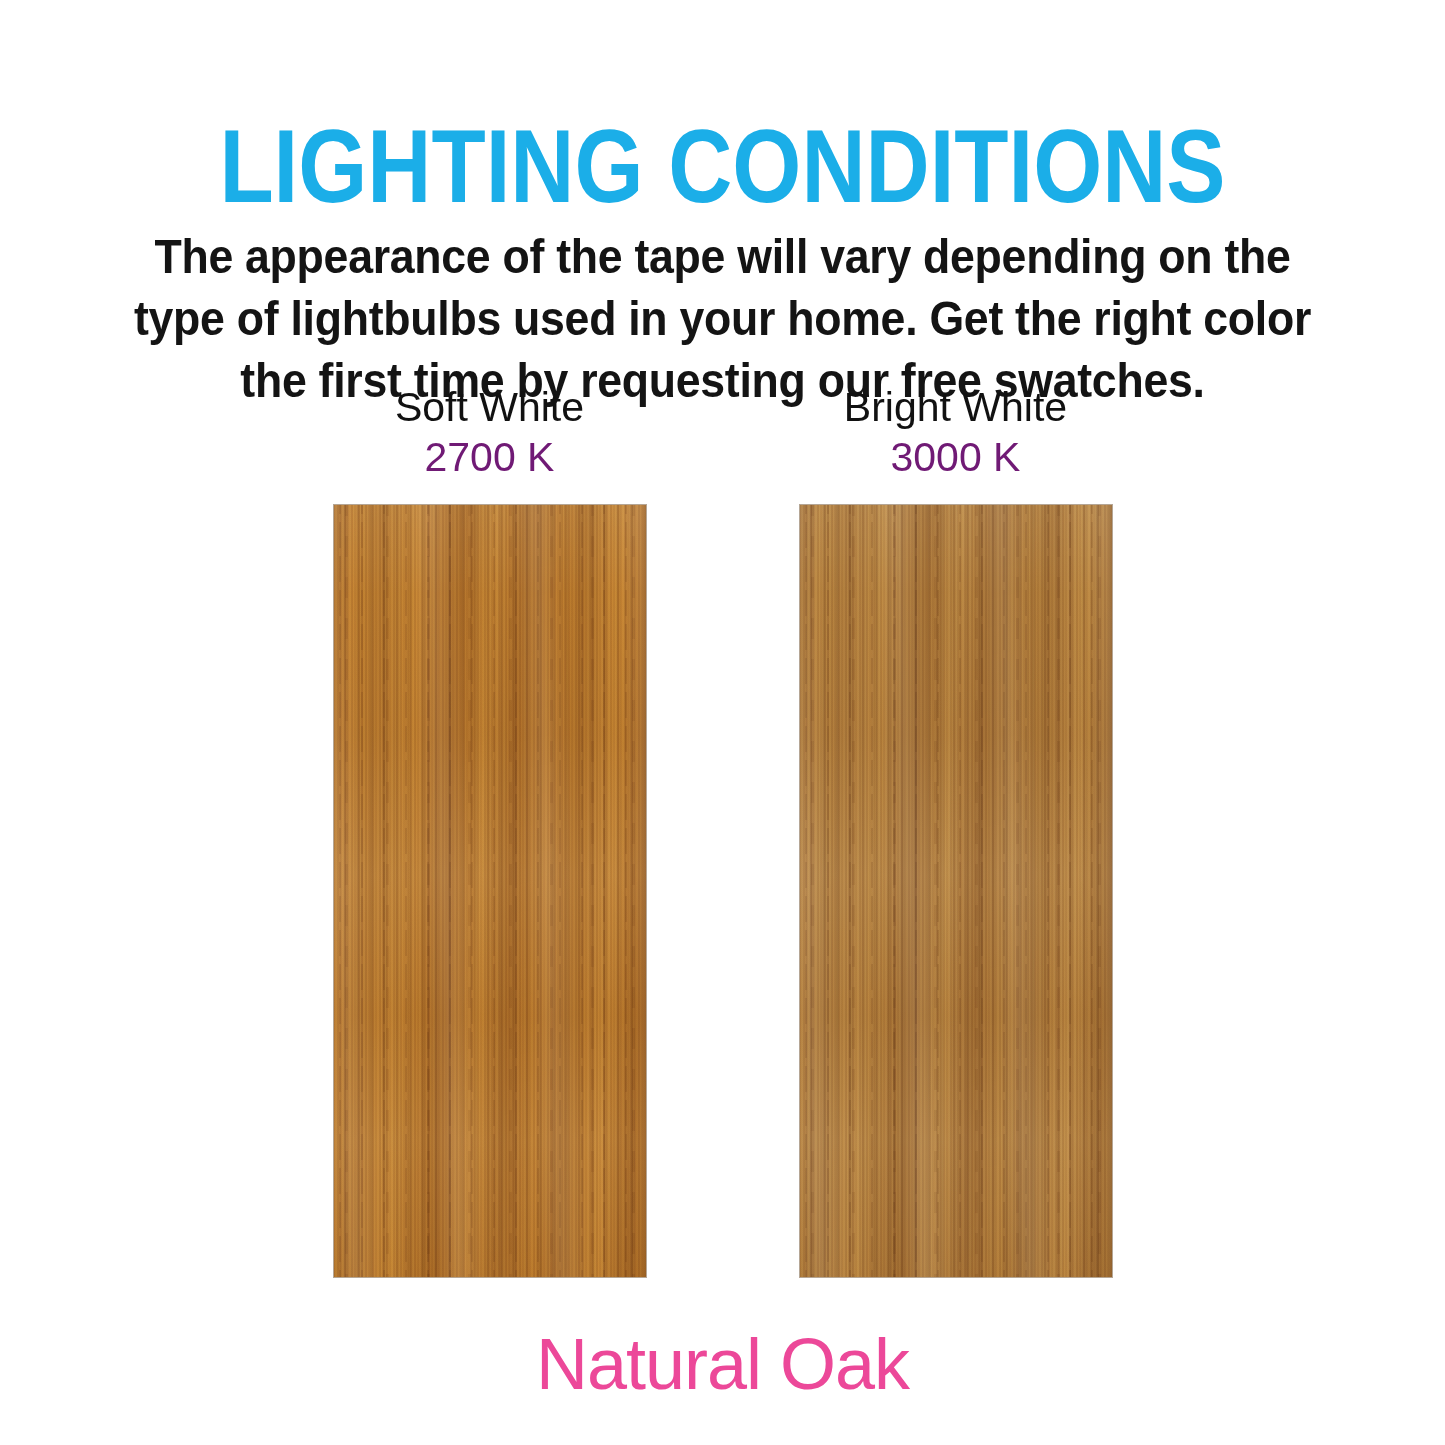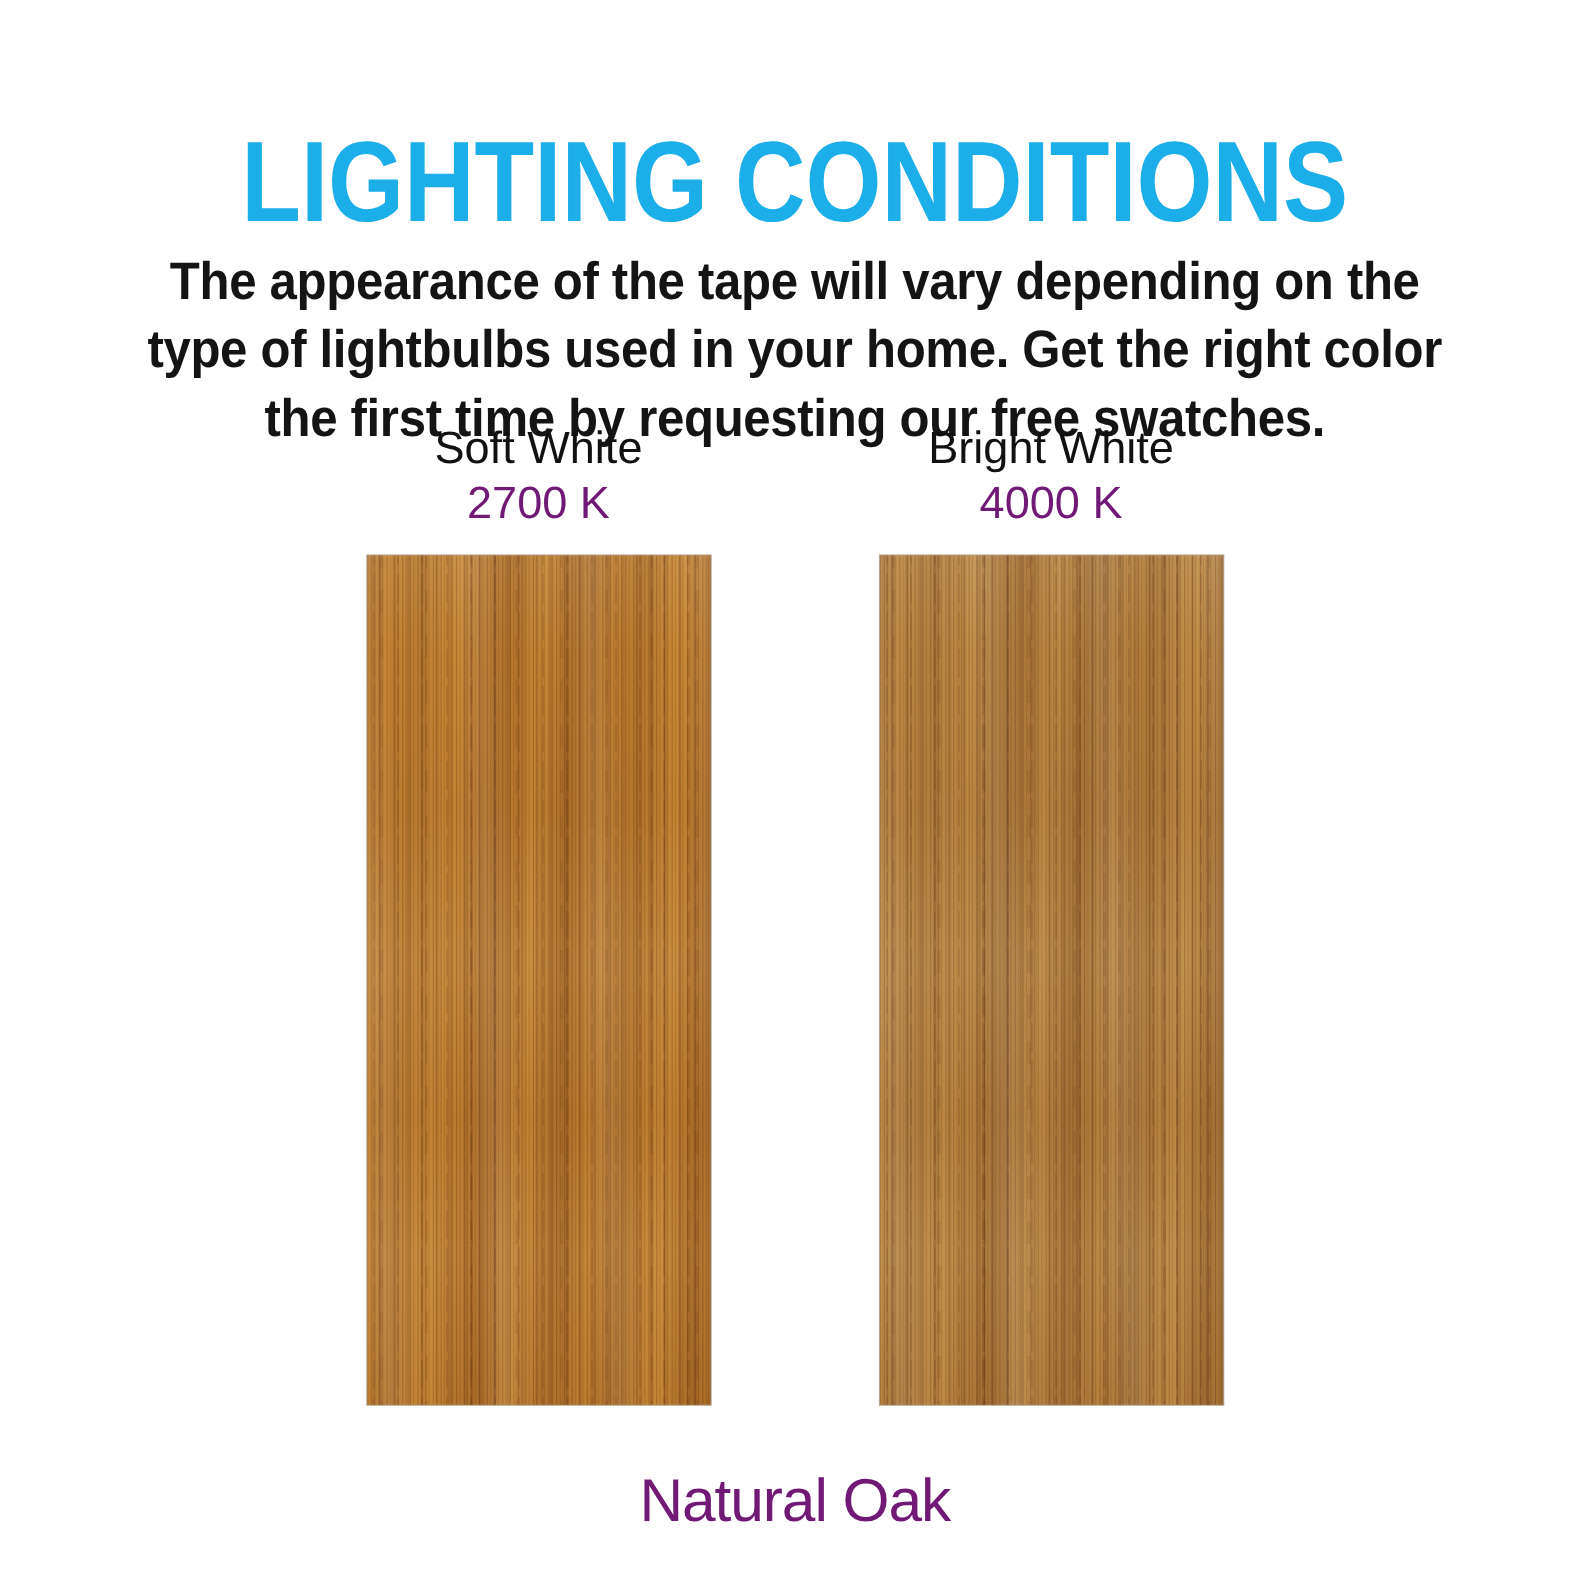--- a/index.html
+++ b/index.html
@@ -195,24 +195,24 @@
 
   
   .caption {
     position: absolute;
     top: 1316px;
     left: 0;
     width: 1445px;
     text-align: center;
     font-family: "Liberation Sans", sans-serif;
     font-weight: normal;
-    font-size: 55px;
+    font-size: 72px;
     line-height: 96px;
     letter-spacing: -1px;
-    color: #701a75;
+    color: #ec4899;
     white-space: nowrap;
   }
 </style>
 </head>
 <body>
 
 <div id="page">
 
   <h1 class="title" style="transform: scaleX(0.853702);">LIGHTING CONDITIONS</h1>
 
@@ -228,21 +228,21 @@
         <div class="grain grain-bands"></div>
         <div class="grain grain-fine"></div>
         <div class="grain grain-pores"></div>
         <div class="grain grain-pores2"></div>
         <div class="grain grain-streaks"></div>
       </div>
     </div>
 
     <div class="column">
       <div class="col-label">Bright White</div>
-      <div class="col-kelvin">4000 K</div>
+      <div class="col-kelvin">3000 K</div>
       <div class="swatch" aria-label="Natural Oak under Bright White 3500 K" style="background-color: rgb(192, 142, 70); background-image: linear-gradient(90deg, rgba(131, 82, 29, 0.133) 0%, rgba(223, 186, 123, 0.2) 18%, rgba(131, 82, 29, 0.133) 34%, rgba(223, 186, 123, 0.17) 52%, rgba(131, 82, 29, 0.18) 70%, rgba(223, 186, 123, 0.17) 86%, rgba(131, 82, 29, 0.133) 100%);">
         <div class="grain grain-vert"></div>
         <div class="grain grain-bands"></div>
         <div class="grain grain-fine"></div>
         <div class="grain grain-pores"></div>
         <div class="grain grain-pores2"></div>
         <div class="grain grain-streaks"></div>
       </div>
     </div>
 

